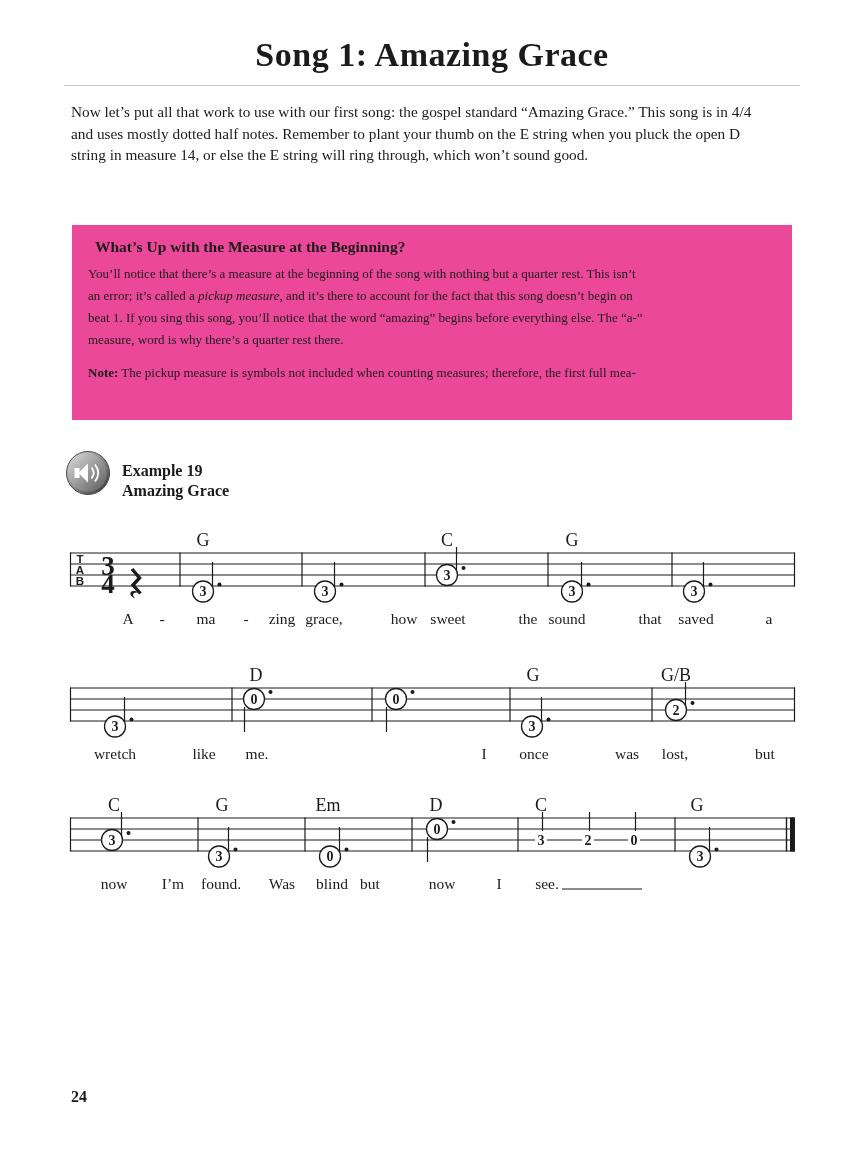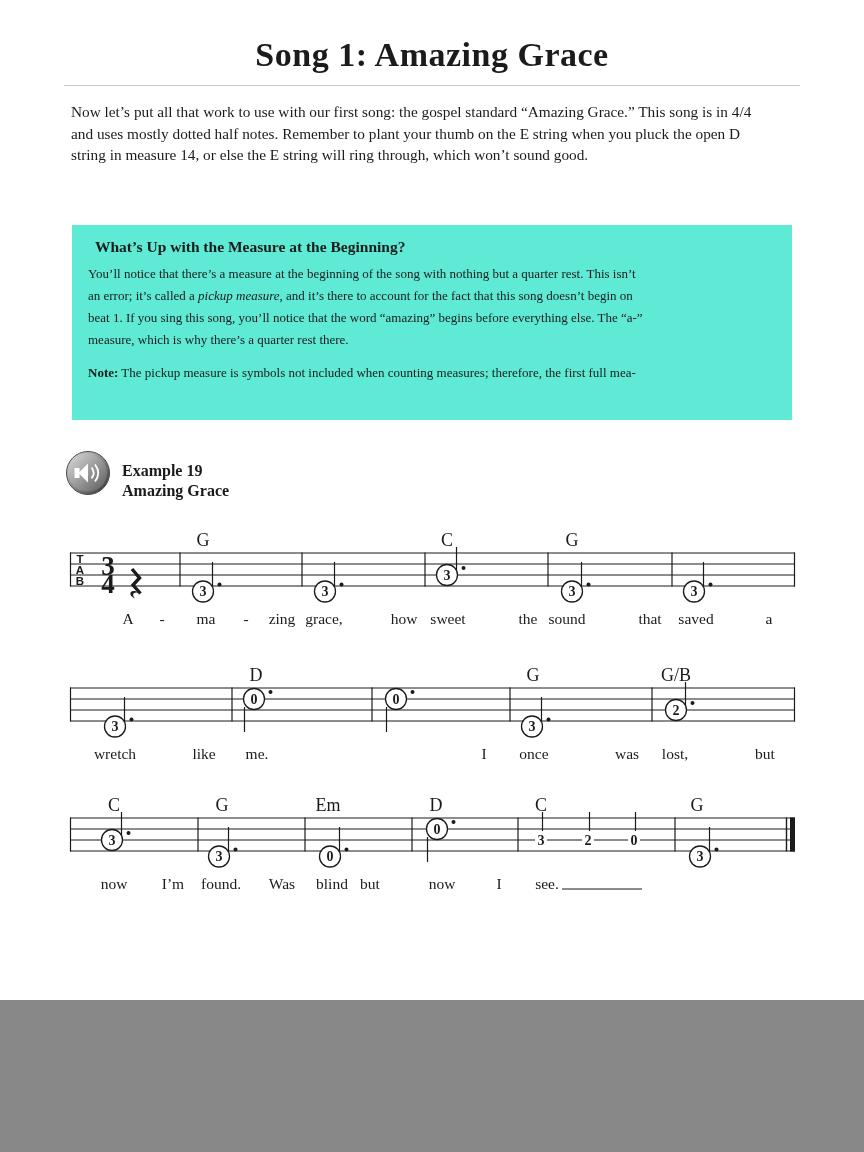--- a/index.html
+++ b/index.html
@@ -1,16 +1,16 @@
 <!DOCTYPE html>
 <html><head>
 <meta charset="utf-8">
 <style>
   html,body{margin:0;padding:0;background:#888;}
-  .page{position:relative;width:864px;height:1000px;background:#ffffff;overflow:hidden;
+  .page{position:relative;width:864px;height:1152px;background:#ffffff;overflow:hidden;
         font-family:"Liberation Serif",serif;color:#1b1b1b;}
   .abs{position:absolute;}
   .title{left:0;top:36px;width:864px;text-align:center;font-size:34px;font-weight:bold;letter-spacing:.5px;}
   .rule{left:64px;top:85px;width:736px;height:1px;background:#c9c9c9;}
   .para .tline{white-space:nowrap;font-size:15.3px;line-height:21.7px;}
   .intro{left:71px;top:101px;width:730px;}
   .intro-note{left:71px;top:172px;width:730px;}
   .callout{left:72px;top:225px;width:720px;height:195px;box-sizing:border-box;
            padding:13px 24px 0 16px;}
   .callout-heading{font-size:15.5px;font-weight:bold;padding-left:7px;margin-bottom:7px;white-space:nowrap;}
@@ -30,27 +30,27 @@
 
   <div class="abs title">Song 1: Amazing Grace</div>
   <div class="abs rule"></div>
 
   <div class="abs para intro">
       <div class="tline"><span>Now let’s put all that work to use with our first song: the gospel standard “Amazing Grace.” This song is in 4/4</span></div>
       <div class="tline"><span>and uses mostly dotted half notes. Remember to plant your thumb on the E string when you pluck the open D</span></div>
       <div class="tline"><span>string in measure 14, or else the E string will ring through, which won’t sound good.</span></div>
     </div>
 
-  <div class="abs callout" style="background: #5eead4;">
+  <div class="abs callout" style="background: #ec4899;">
     <div class="callout-heading">What’s Up with the Measure at the Beginning?</div>
     <div class="para">
         <div class="tline"><span>You’ll notice that there’s a measure at the beginning of the song with nothing but a quarter rest. This isn’t</span></div>
         <div class="tline"><span>an error; it’s called a </span><span class="i">pickup measure</span><span>, and it’s there to account for the fact that this song doesn’t begin on</span></div>
         <div class="tline"><span>beat 1. If you sing this song, you’ll notice that the word “amazing” begins before everything else. The “a-”</span></div>
-        <div class="tline"><span>measure, which is why there’s a quarter rest there.</span></div>
+        <div class="tline"><span>measure, word is why there’s a quarter rest there.</span></div>
       </div>
     <div class="para callout-note">
         <div class="tline"><span class="b">Note:</span><span> The pickup measure is symbols not included when counting measures; therefore, the first full mea-</span></div>
       </div>
   </div>
 
   <div class="abs icon-wrap">
     <svg width="46" height="46" viewBox="0 0 46 46">
       <defs>
         <linearGradient id="rim" x1="0" y1="0" x2="1" y2="1">

